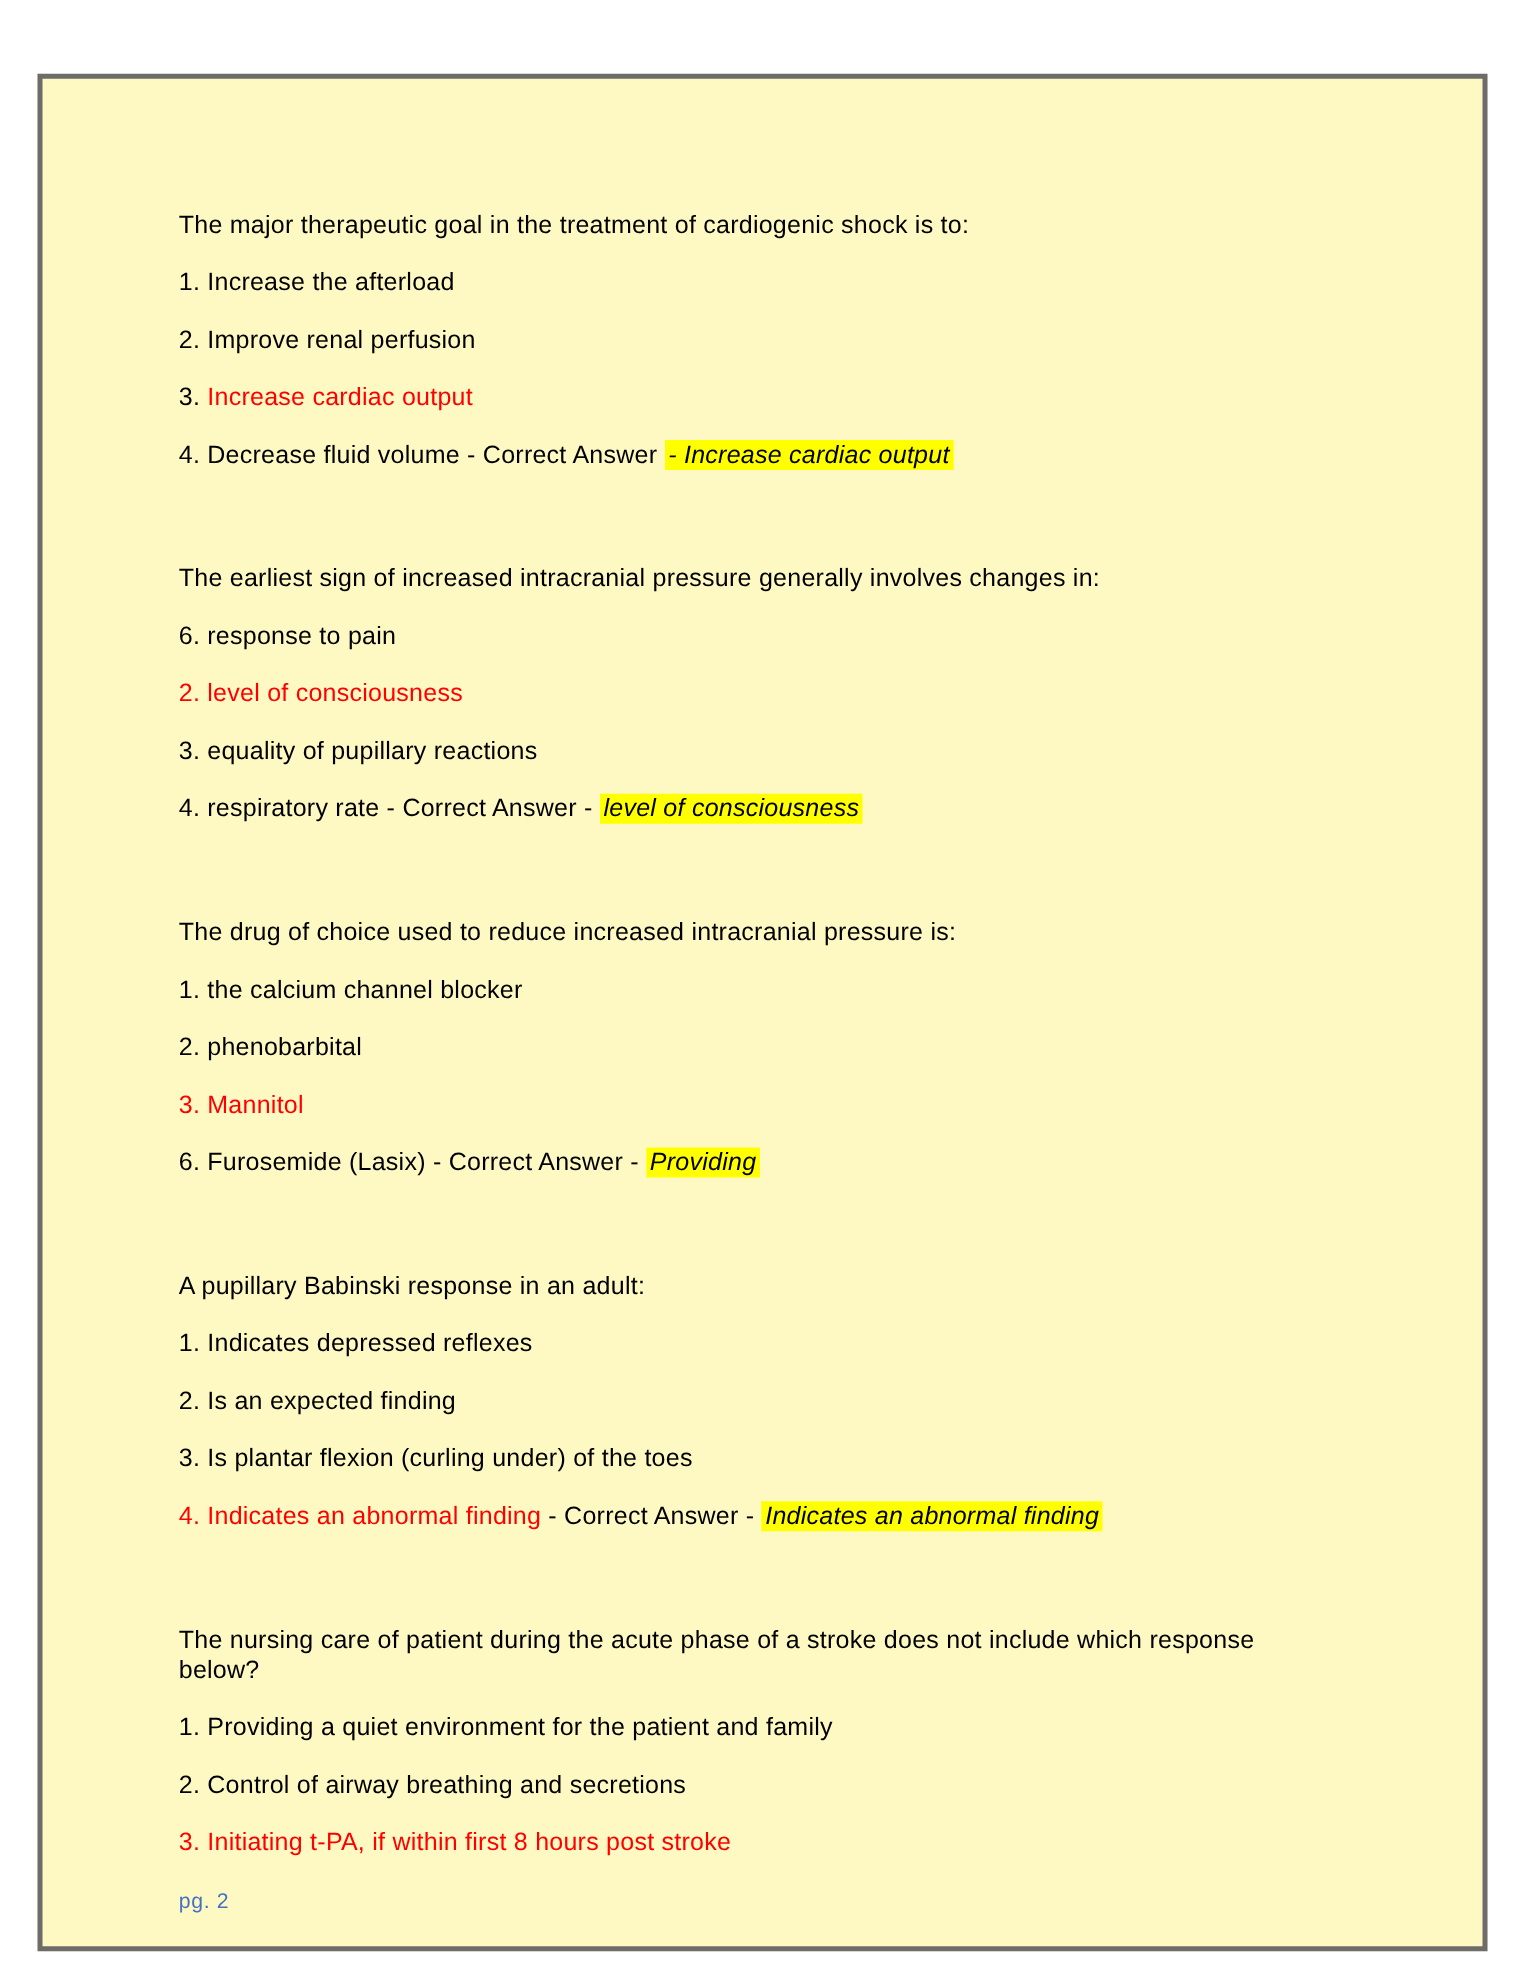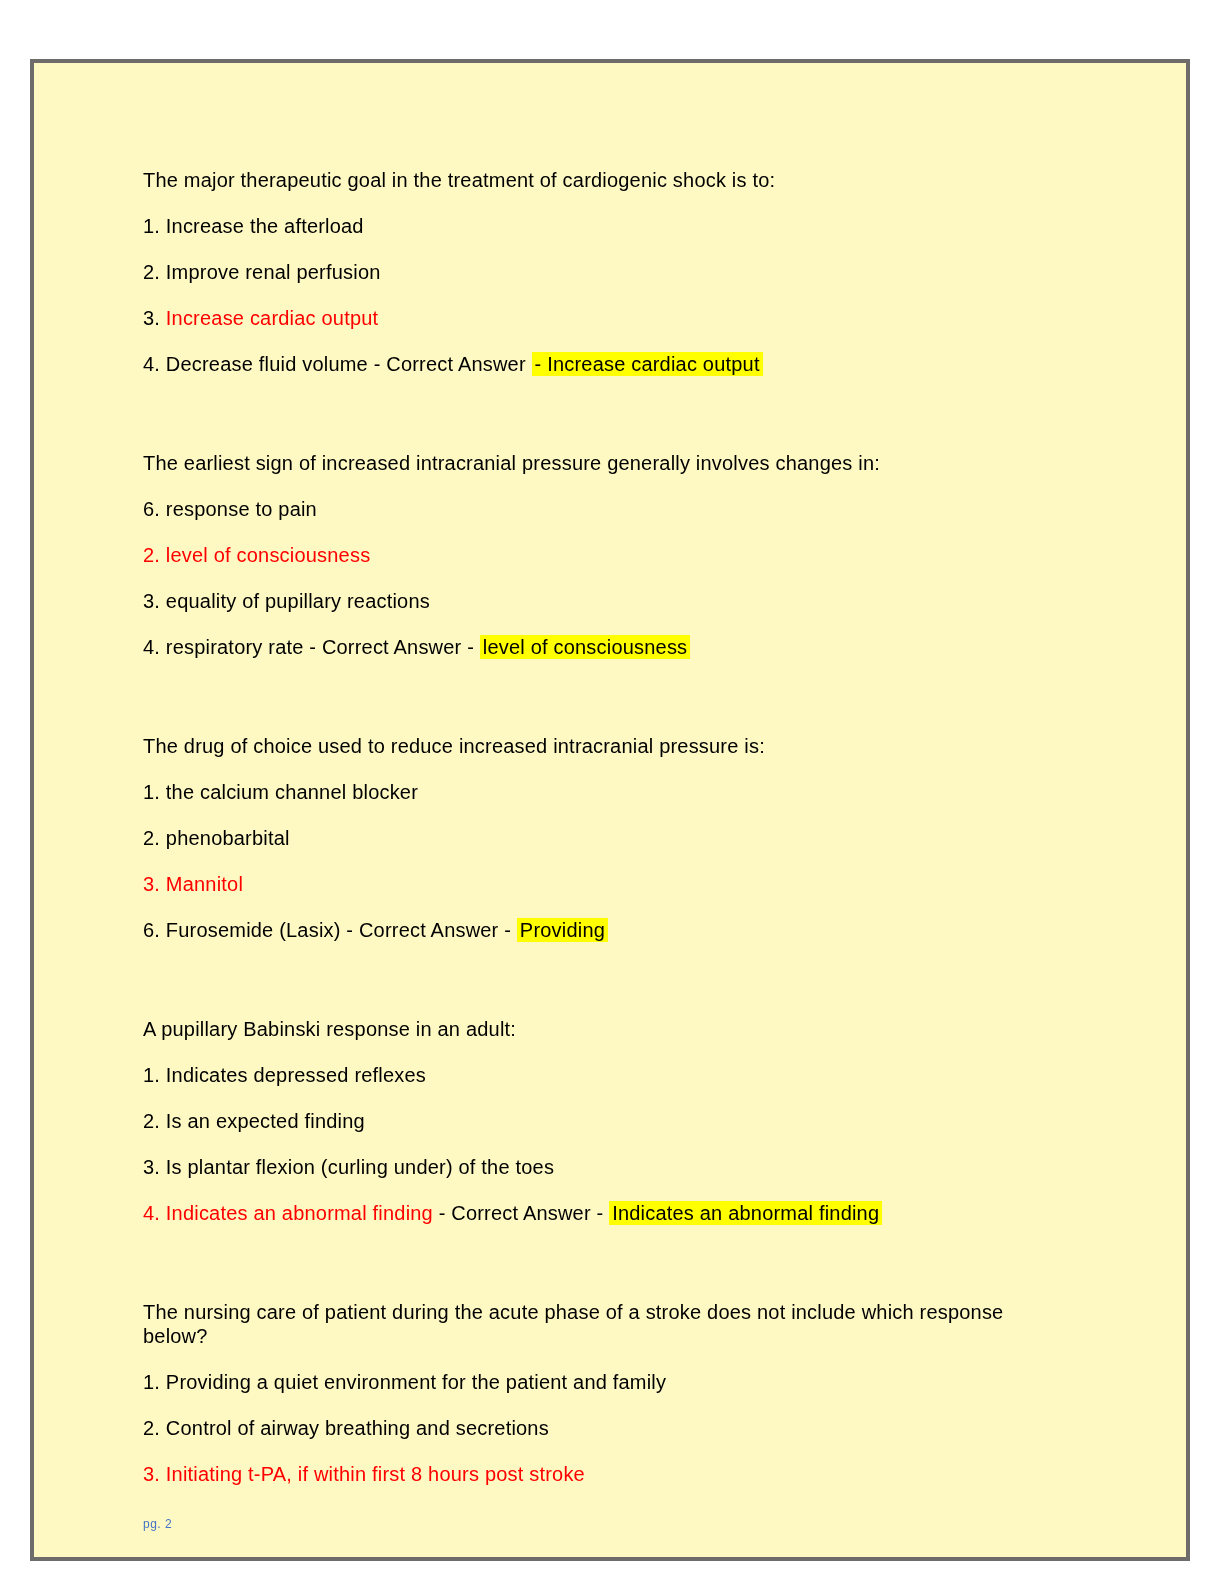--- a/index.html
+++ b/index.html
@@ -45,26 +45,27 @@
   }
   .seg-red-underline {
     color: #ff0000;
     text-decoration-thickness: 2px;
     text-underline-offset: 4px;
   }
   .seg-highlight {
     background: #ffff00;
     color: #000000;
     padding: 1px 3px;
+    font-style: italic;
   }
   .footer {
     position: absolute;
     left: 109px;
     bottom: 26px;
-    font-size: 12px;
+    font-size: 17px;
     color: #4472c4;
     letter-spacing: 0.5px;
   }
 </style>
 </head>
 <body>
 
 <div class="page">
   <div class="content" id="questions-container">
       <div class="question-block">

